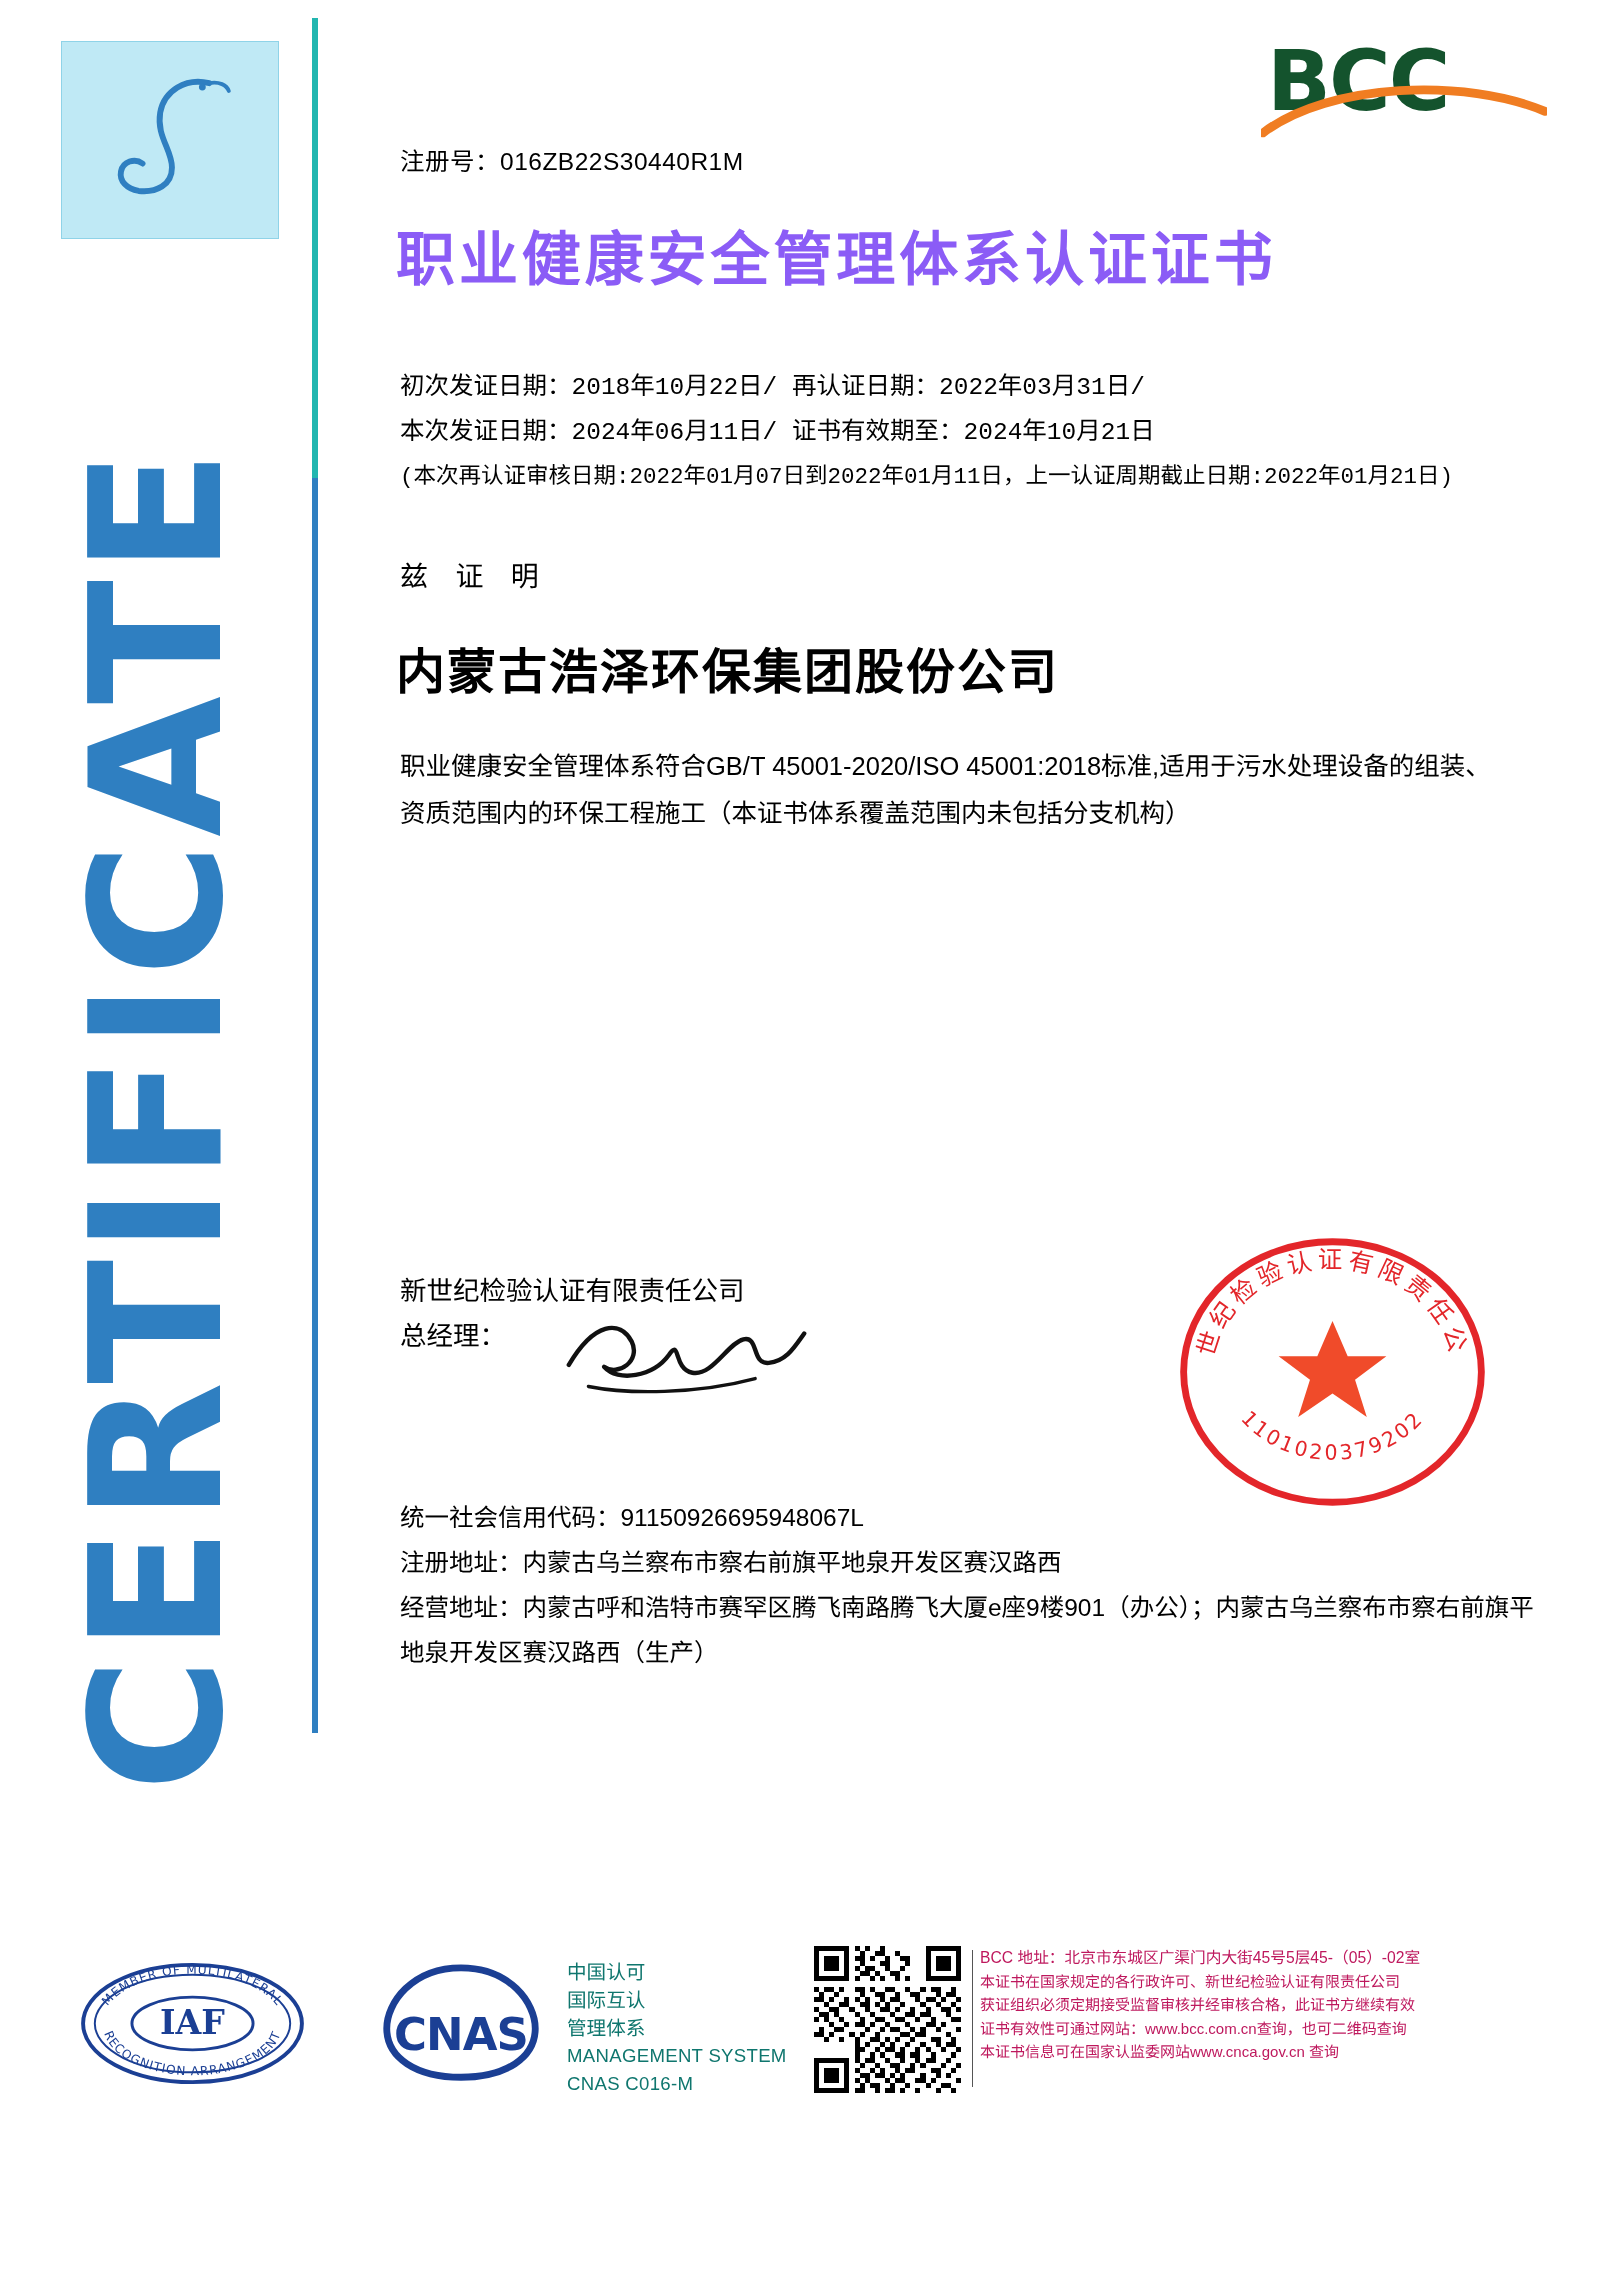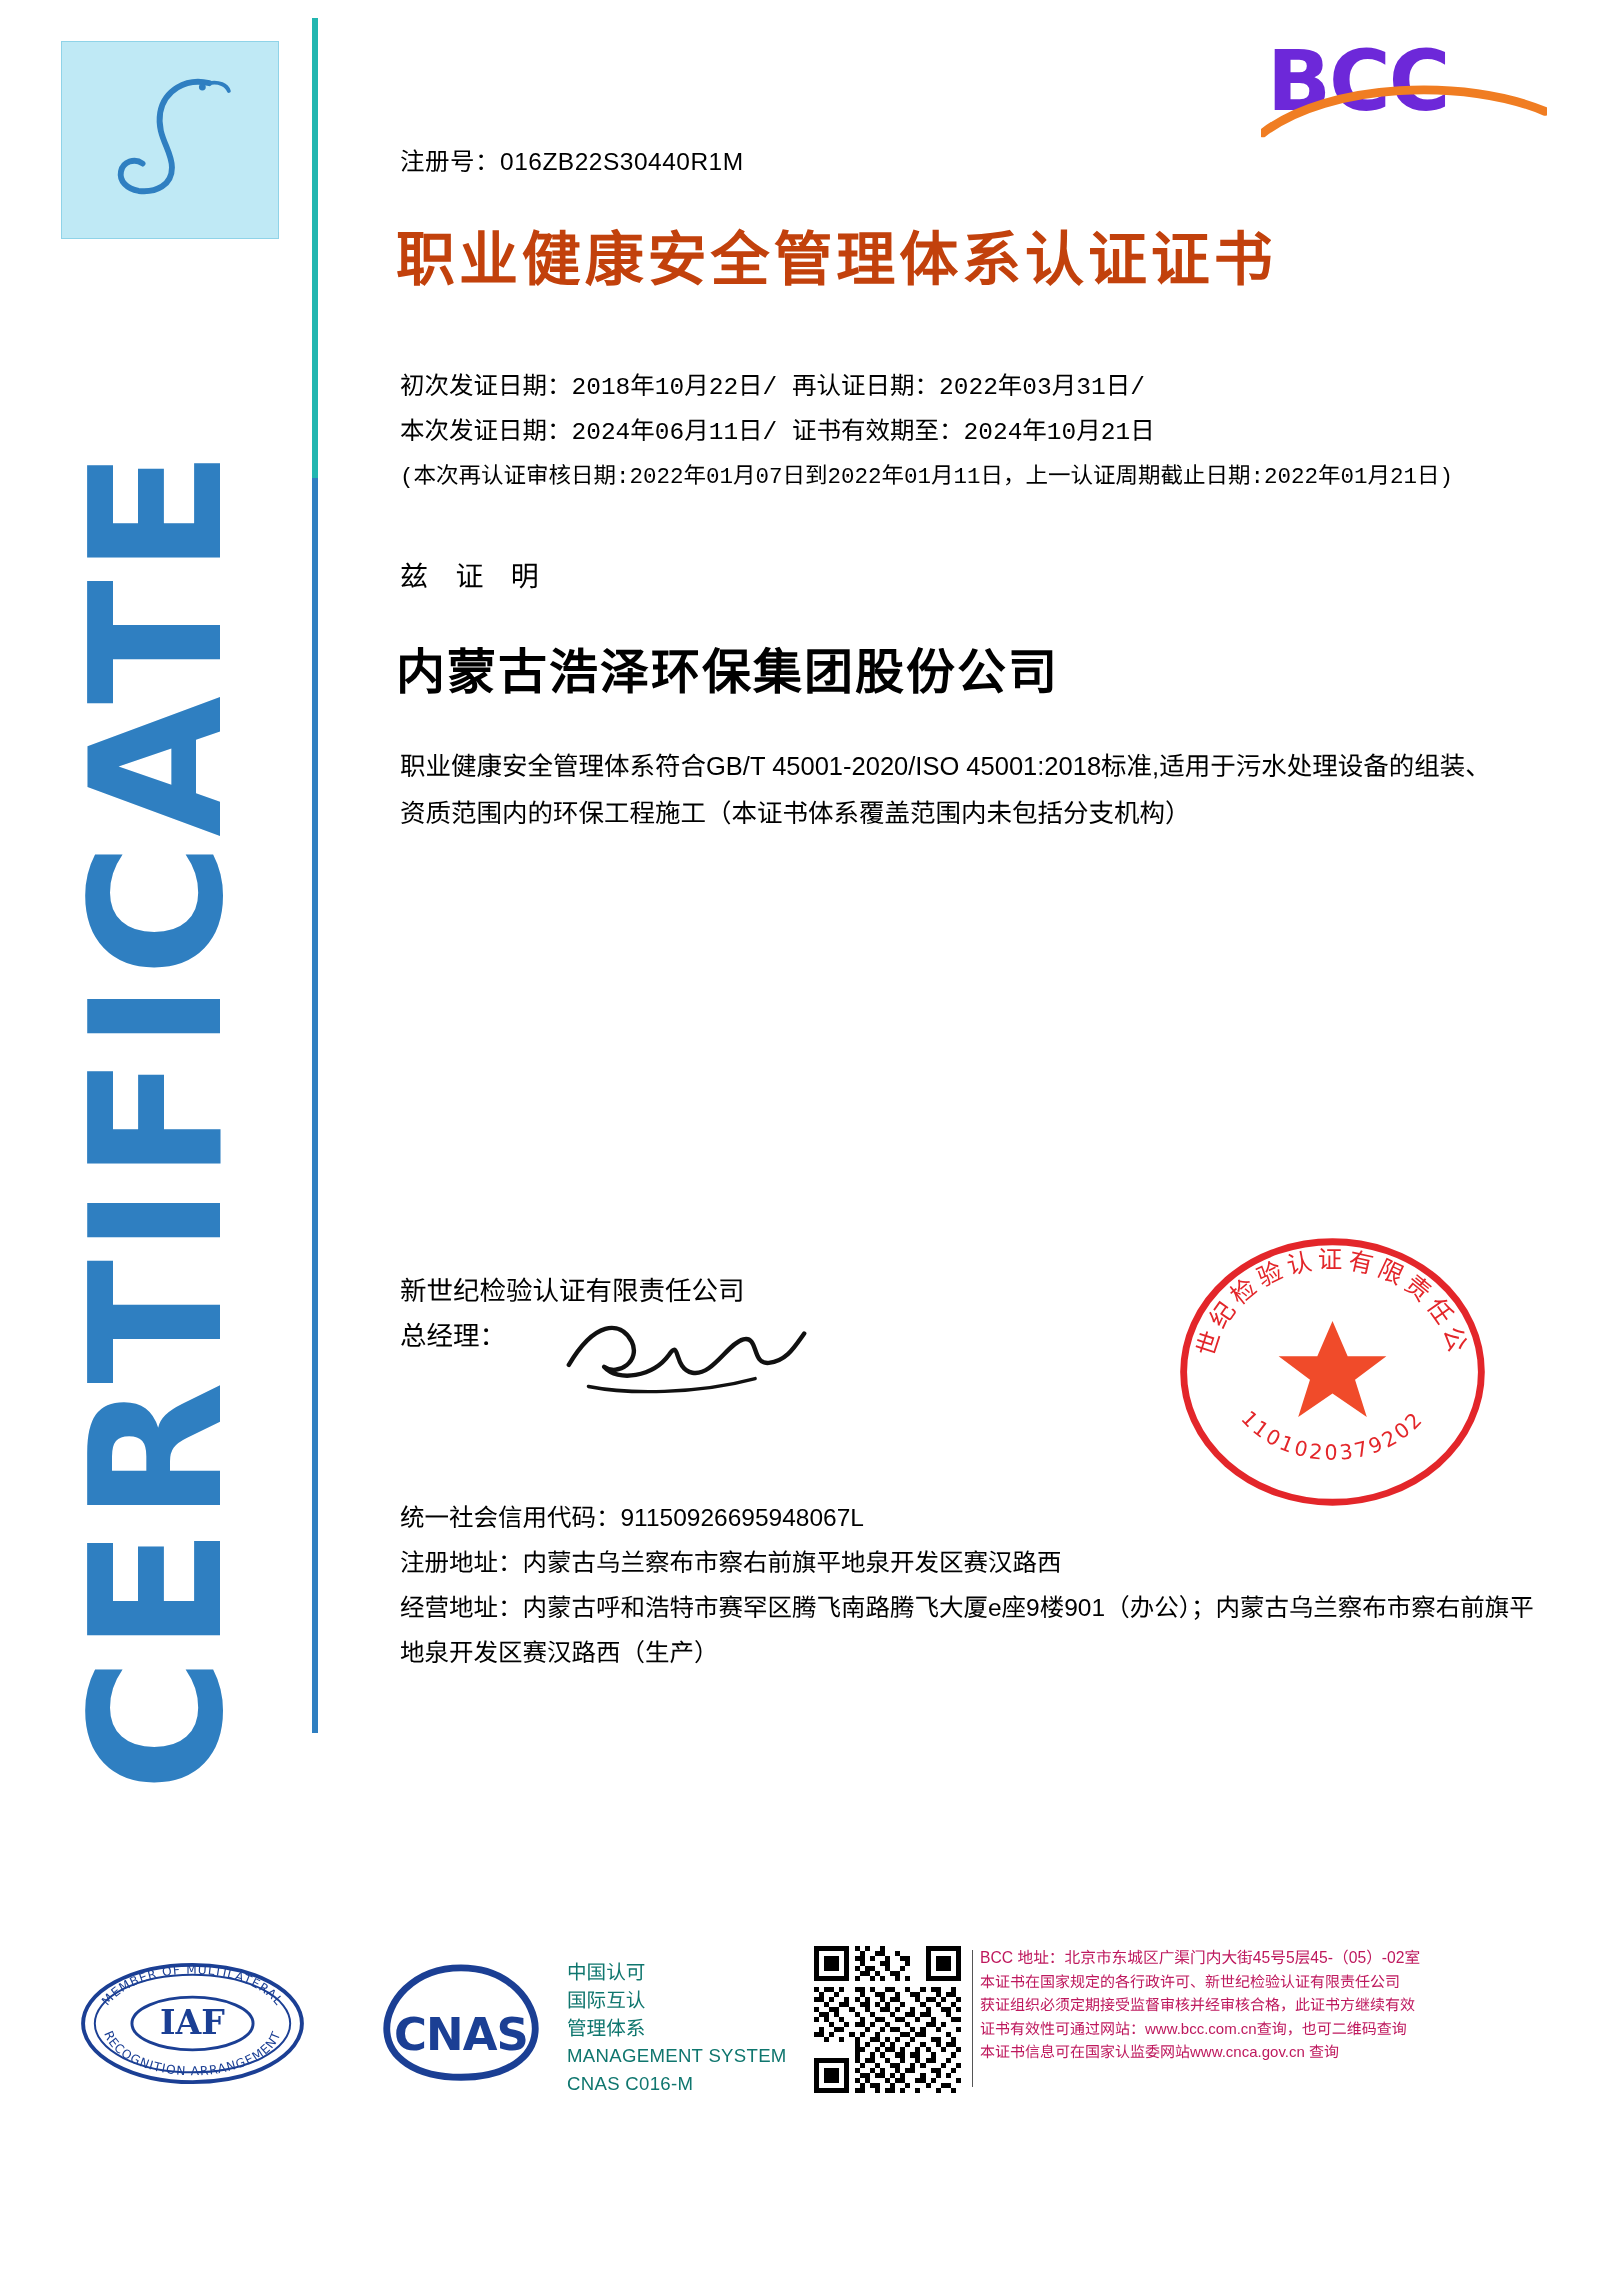--- a/index.html
+++ b/index.html
@@ -42,37 +42,37 @@
 
   
   .bcc{
     position:absolute;right:80px;top:39px;width:274px;height:108px;
   }
   .bcc .letters{
     font-family:"DejaVu Sans","Liberation Sans",sans-serif;
     font-weight:700;
     font-size:84px;
     letter-spacing:-2px;
-    color:#6d28d9;
+    color:#14532d;
     line-height:84px;
     position:absolute;left:0;top:0;
   }
   .bcc .swoosh{
     position:absolute;left:-5.9px;top:33px;width:286px;height:69px;
   }
 
   .reg-no{
     position:absolute;left:400px;top:142px;
     font-size:24.5px;letter-spacing:0.5px;text-align:right;
   }
 
   .main-title{
     position:absolute;left:396px;top:212px;
     font-size:59px;font-weight:700;letter-spacing:3.9px;
-    color:#c2410c;
+    color:#8b5cf6;
   }
 
   .dates{
     position:absolute;left:400px;top:365px;width:1157px;
     font-size:24.5px;line-height:45px;font-family:Liberation Mono, monospace;
   }
   .dates .small{font-size:22.5px;}
 
   .hereby{
     position:absolute;left:400px;top:554px;

